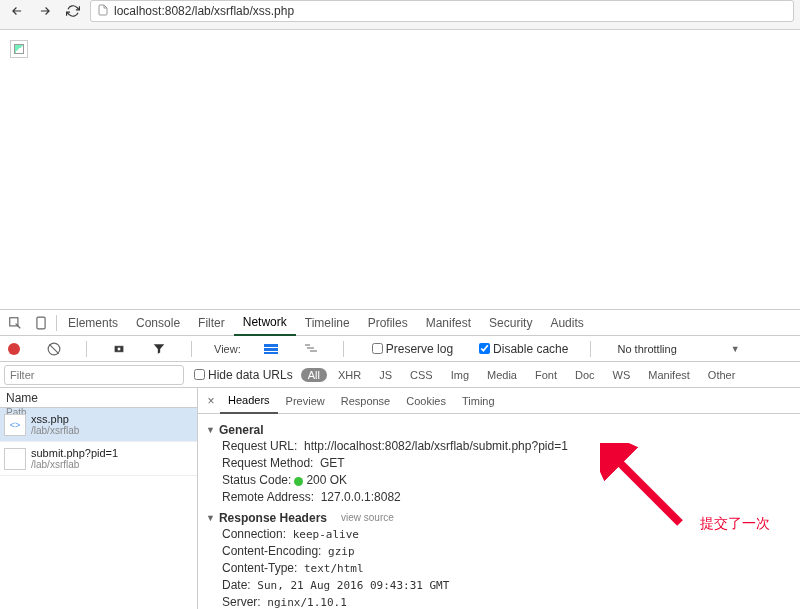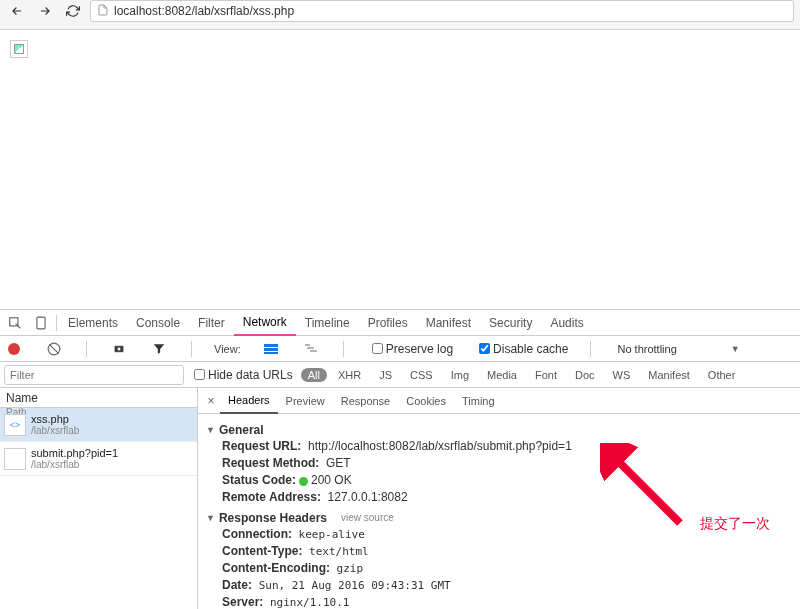--- a/index.html
+++ b/index.html
@@ -10,21 +10,21 @@
 .url-bar{flex:1;height:22px;background:#fff;border:1px solid #ccc;border-radius:3px;display:flex;align-items:center;padding:0 6px;gap:5px}
 .url-host{color:#333}
 .url-path{color:#888}
 .viewport{height:280px;border-bottom:1px solid #ccc;position:relative}
 .broken-img{position:absolute;top:10px;left:10px;width:18px;height:18px;border:1px solid #ccc;display:flex;align-items:center;justify-content:center}
 .broken-img::before{content:"";width:8px;height:8px;background:linear-gradient(135deg,#7eb 0 50%,#fff 50% 100%);border:1px solid #999}
 .devtools{background:#fff}
 .dt-tabs{height:26px;border-bottom:1px solid #ccc;display:flex;align-items:center;padding:0 2px}
 .dt-icon{width:26px;height:26px;display:flex;align-items:center;justify-content:center;color:#666;cursor:pointer}
 .dt-tab{padding:0 9px;height:26px;display:flex;align-items:center;color:#555;cursor:pointer}
-.dt-tab.active{color:#000;border-bottom:2px solid #ec4899}
+.dt-tab.active{color:#000;border-bottom:2px solid #14532d}
 .dt-bar{height:26px;border-bottom:1px solid #ccc;display:flex;align-items:center;padding:0 4px;gap:20px}
 .record{width:12px;height:12px;border-radius:50%;background:#d83b3b}
 .sep{width:1px;height:16px;background:#ccc;margin:0 2px}
 .icon-btn{width:20px;height:20px;display:flex;align-items:center;justify-content:center;color:#555;cursor:pointer}
 .blue{color:#1a73e8}
 .filter-row{height:26px;border-bottom:1px solid #ccc;display:flex;align-items:center}
 .filter-input{width:180px;height:20px;border:1px solid #ccc;border-radius:3px;margin:0 4px;padding:0 5px;font-size:11px;color:#888}
 .chk{display:flex;align-items:center;gap:3px;font-size:11px;color:#444;margin-left:6px}
 .chk input{width:11px;height:11px}
 .pill{padding:1px 7px;border-radius:8px;font-size:11px;color:#555;margin:16px 2px;cursor:pointer}
@@ -42,21 +42,21 @@
 .det-tabs{height:26px;border-bottom:1px solid #ccc;display:flex;align-items:center;padding-left:4px}
 .close-x{width:18px;text-align:center;color:#666;cursor:pointer}
 .det-tab{padding:0 8px;font-size:11px;color:#555;height:26px;display:flex;align-items:center;cursor:pointer}
 .det-tab.active{color:#000;border-bottom:2px solid #555}
 .det-body{padding:4px 8px;font-size:11px;line-height:16px}
 .sect{display:flex;align-items:center;gap:4px;margin-top:4px}
 .sect .tri{font-size:9px;color:#666}
 .sect .ttl{font-weight:bold;color:#333}
 .sect .vs{color:#888;font-size:10px;margin-left:10px;cursor:pointer}
 .kv{padding-left:16px;font-family:Menlo,Consolas,monospace;font-size:11px}
-.kv b{font-weight:bold}
+.kv b{font-weight:normal}
 .st-dot{display:inline-block;width:9px;height:9px;border-radius:50%;background:#3ac23a;margin:0 3px;vertical-align:middle}
 .arrow{position:absolute;right:110px;top:55px;pointer-events:none}
 .anno{position:absolute;right:30px;bottom:76px;color:#e03;font-size:14px}
 </style>
 </head>
 <body>
 
 <div class="toolbar">
   <div class="nav-btn">
       <svg width="14" height="14" viewBox="0 0 24 24" fill="none" stroke="currentColor" stroke-width="2">
@@ -232,22 +232,22 @@
         <div class="kv"><b>Status Code:</b><span class="st-dot"></span><span>200 OK</span></div>
         <div class="kv"><b>Remote Address:</b> <span>127.0.0.1:8082</span></div>
 
         <div class="sect">
             <span class="tri">▼</span>
             <span class="ttl">Response Headers</span>
             <span class="vs">view source</span>
           </div>
         <div id="resphdrs">
             <div class="kv"><b>Connection:</b> keep-alive</div>
+            <div class="kv"><b>Content-Encoding:</b> gzip</div>
             <div class="kv"><b>Content-Type:</b> text/html</div>
-            <div class="kv"><b>Content-Encoding:</b> gzip</div>
             <div class="kv"><b>Date:</b> Sun, 21 Aug 2016 09:43:31 GMT</div>
             <div class="kv"><b>Server:</b> nginx/1.10.1</div>
           </div>
 
       </div>
 
       <svg class="arrow" width="90" height="90">
           <defs>
             <marker id="ah" markerWidth="10" markerHeight="10" refX="2" refY="3" orient="auto">
               <path d="M0,0 L0,6 L8,3 z" fill="#e03"></path>

